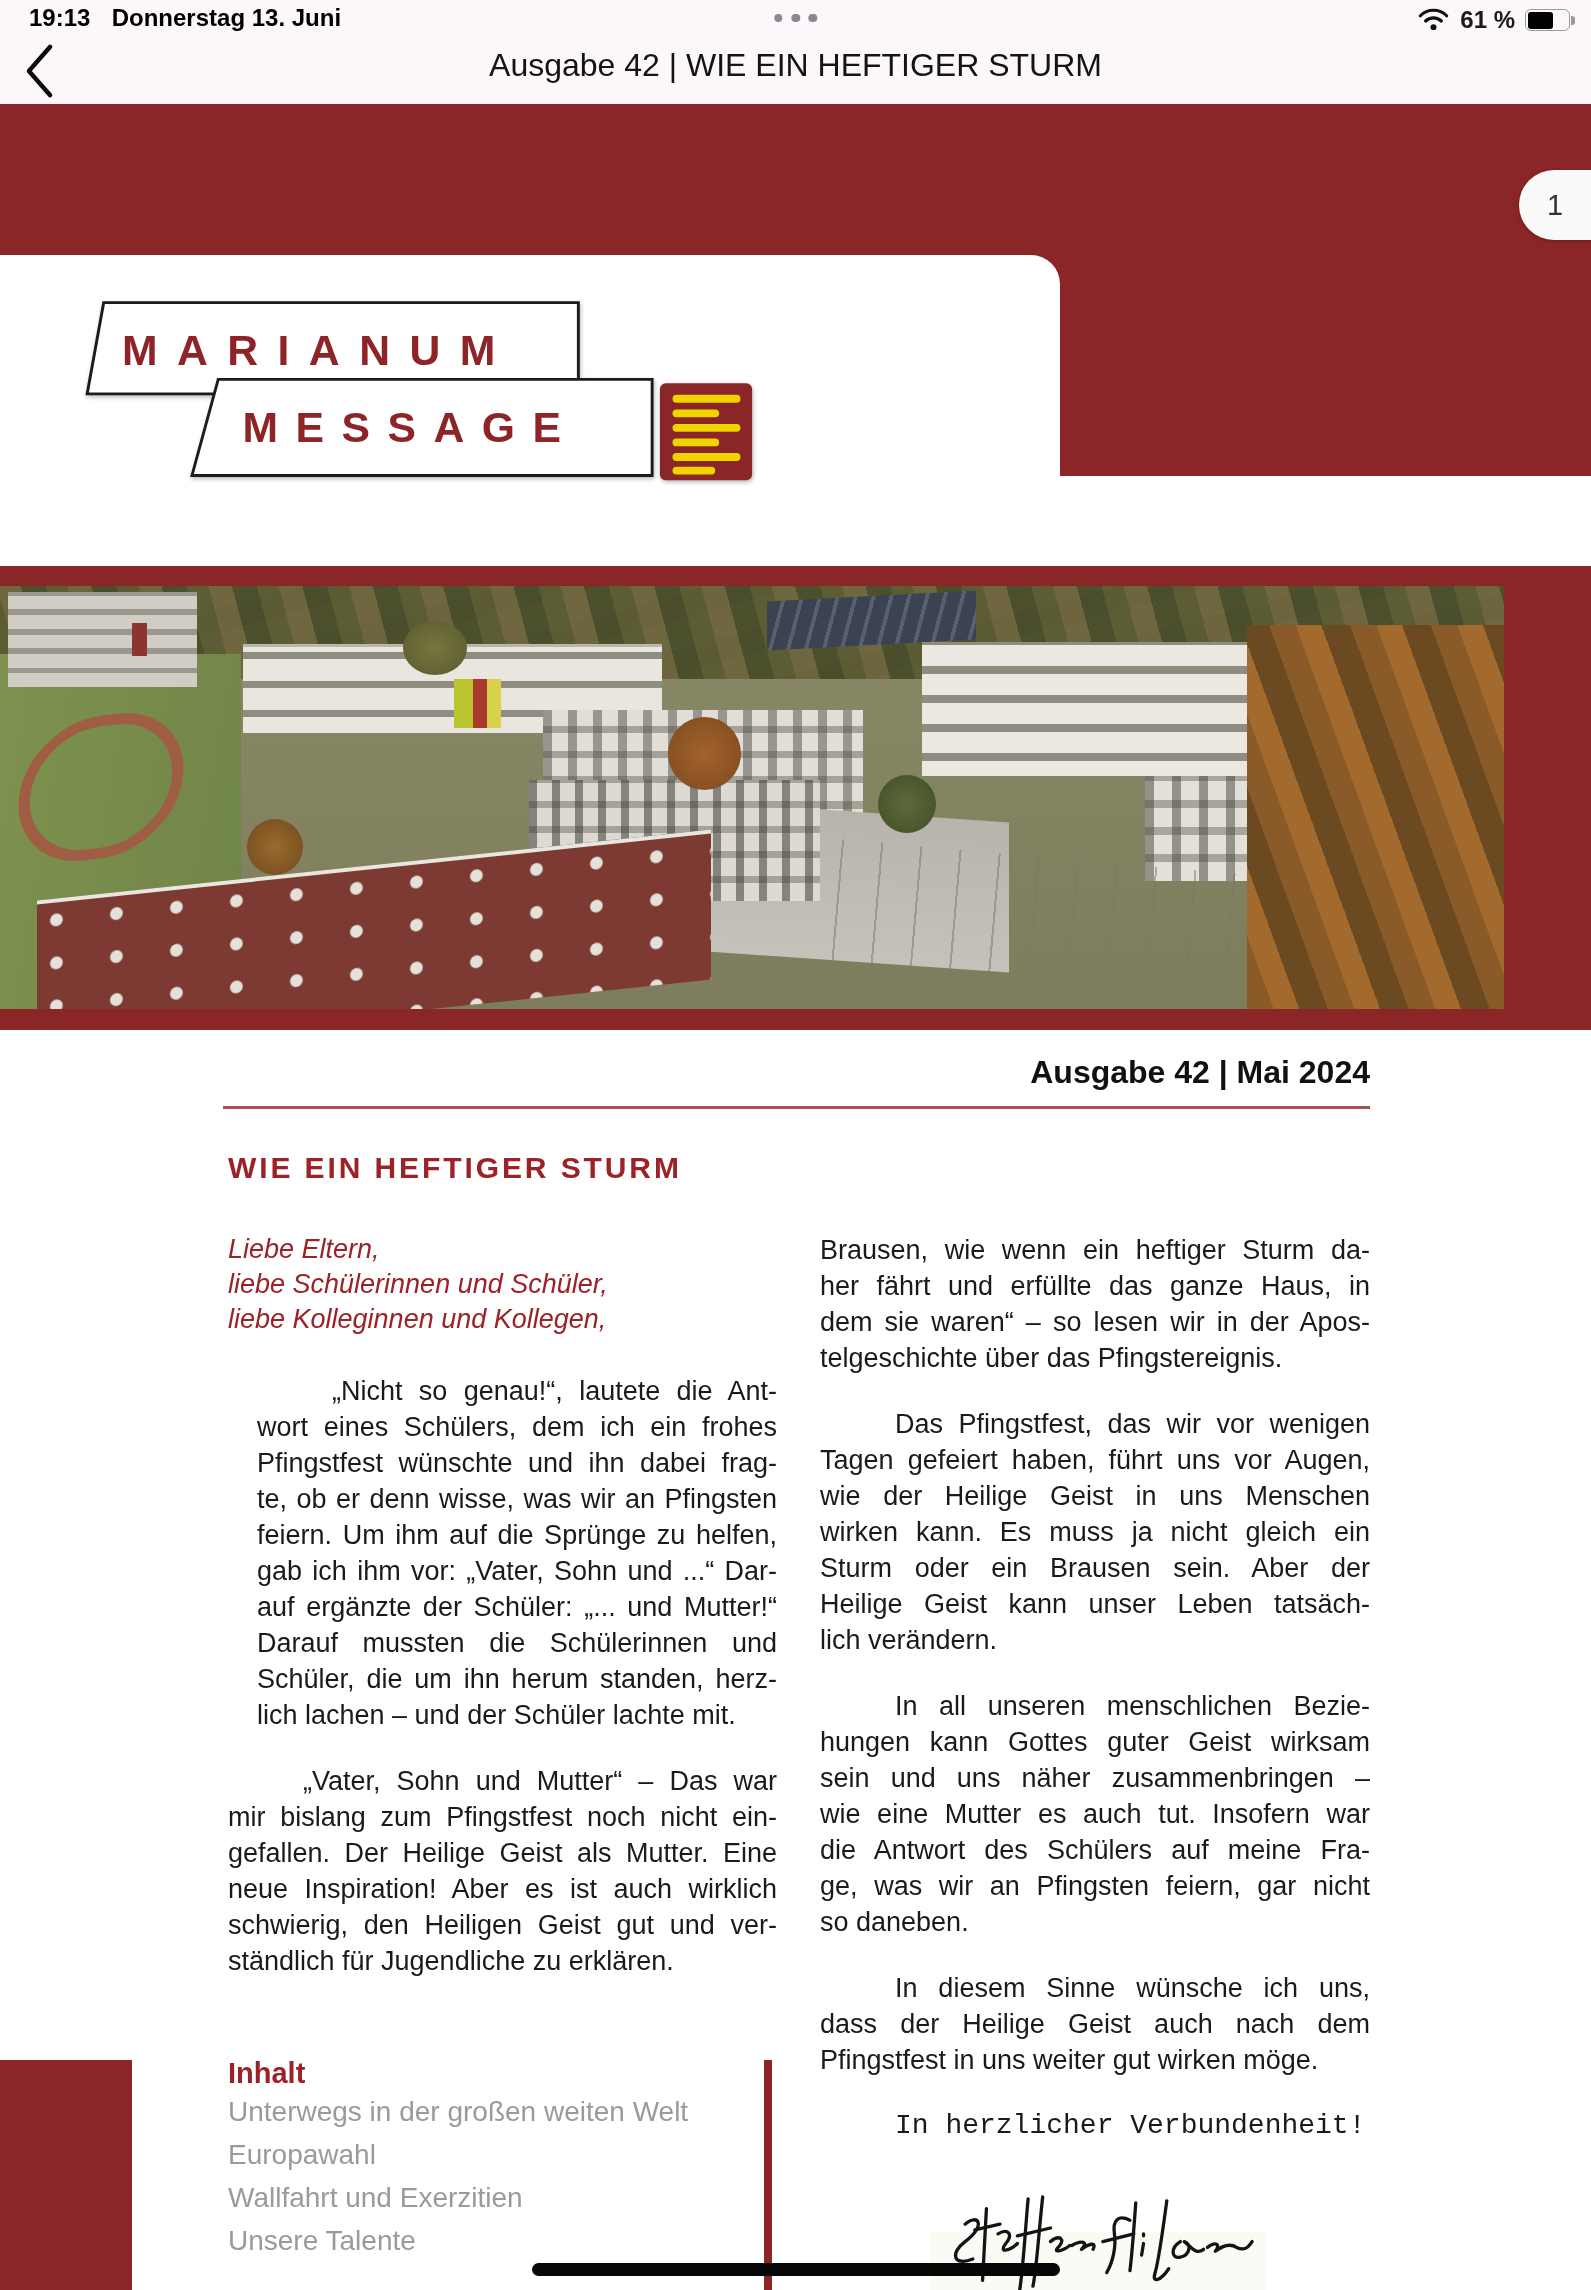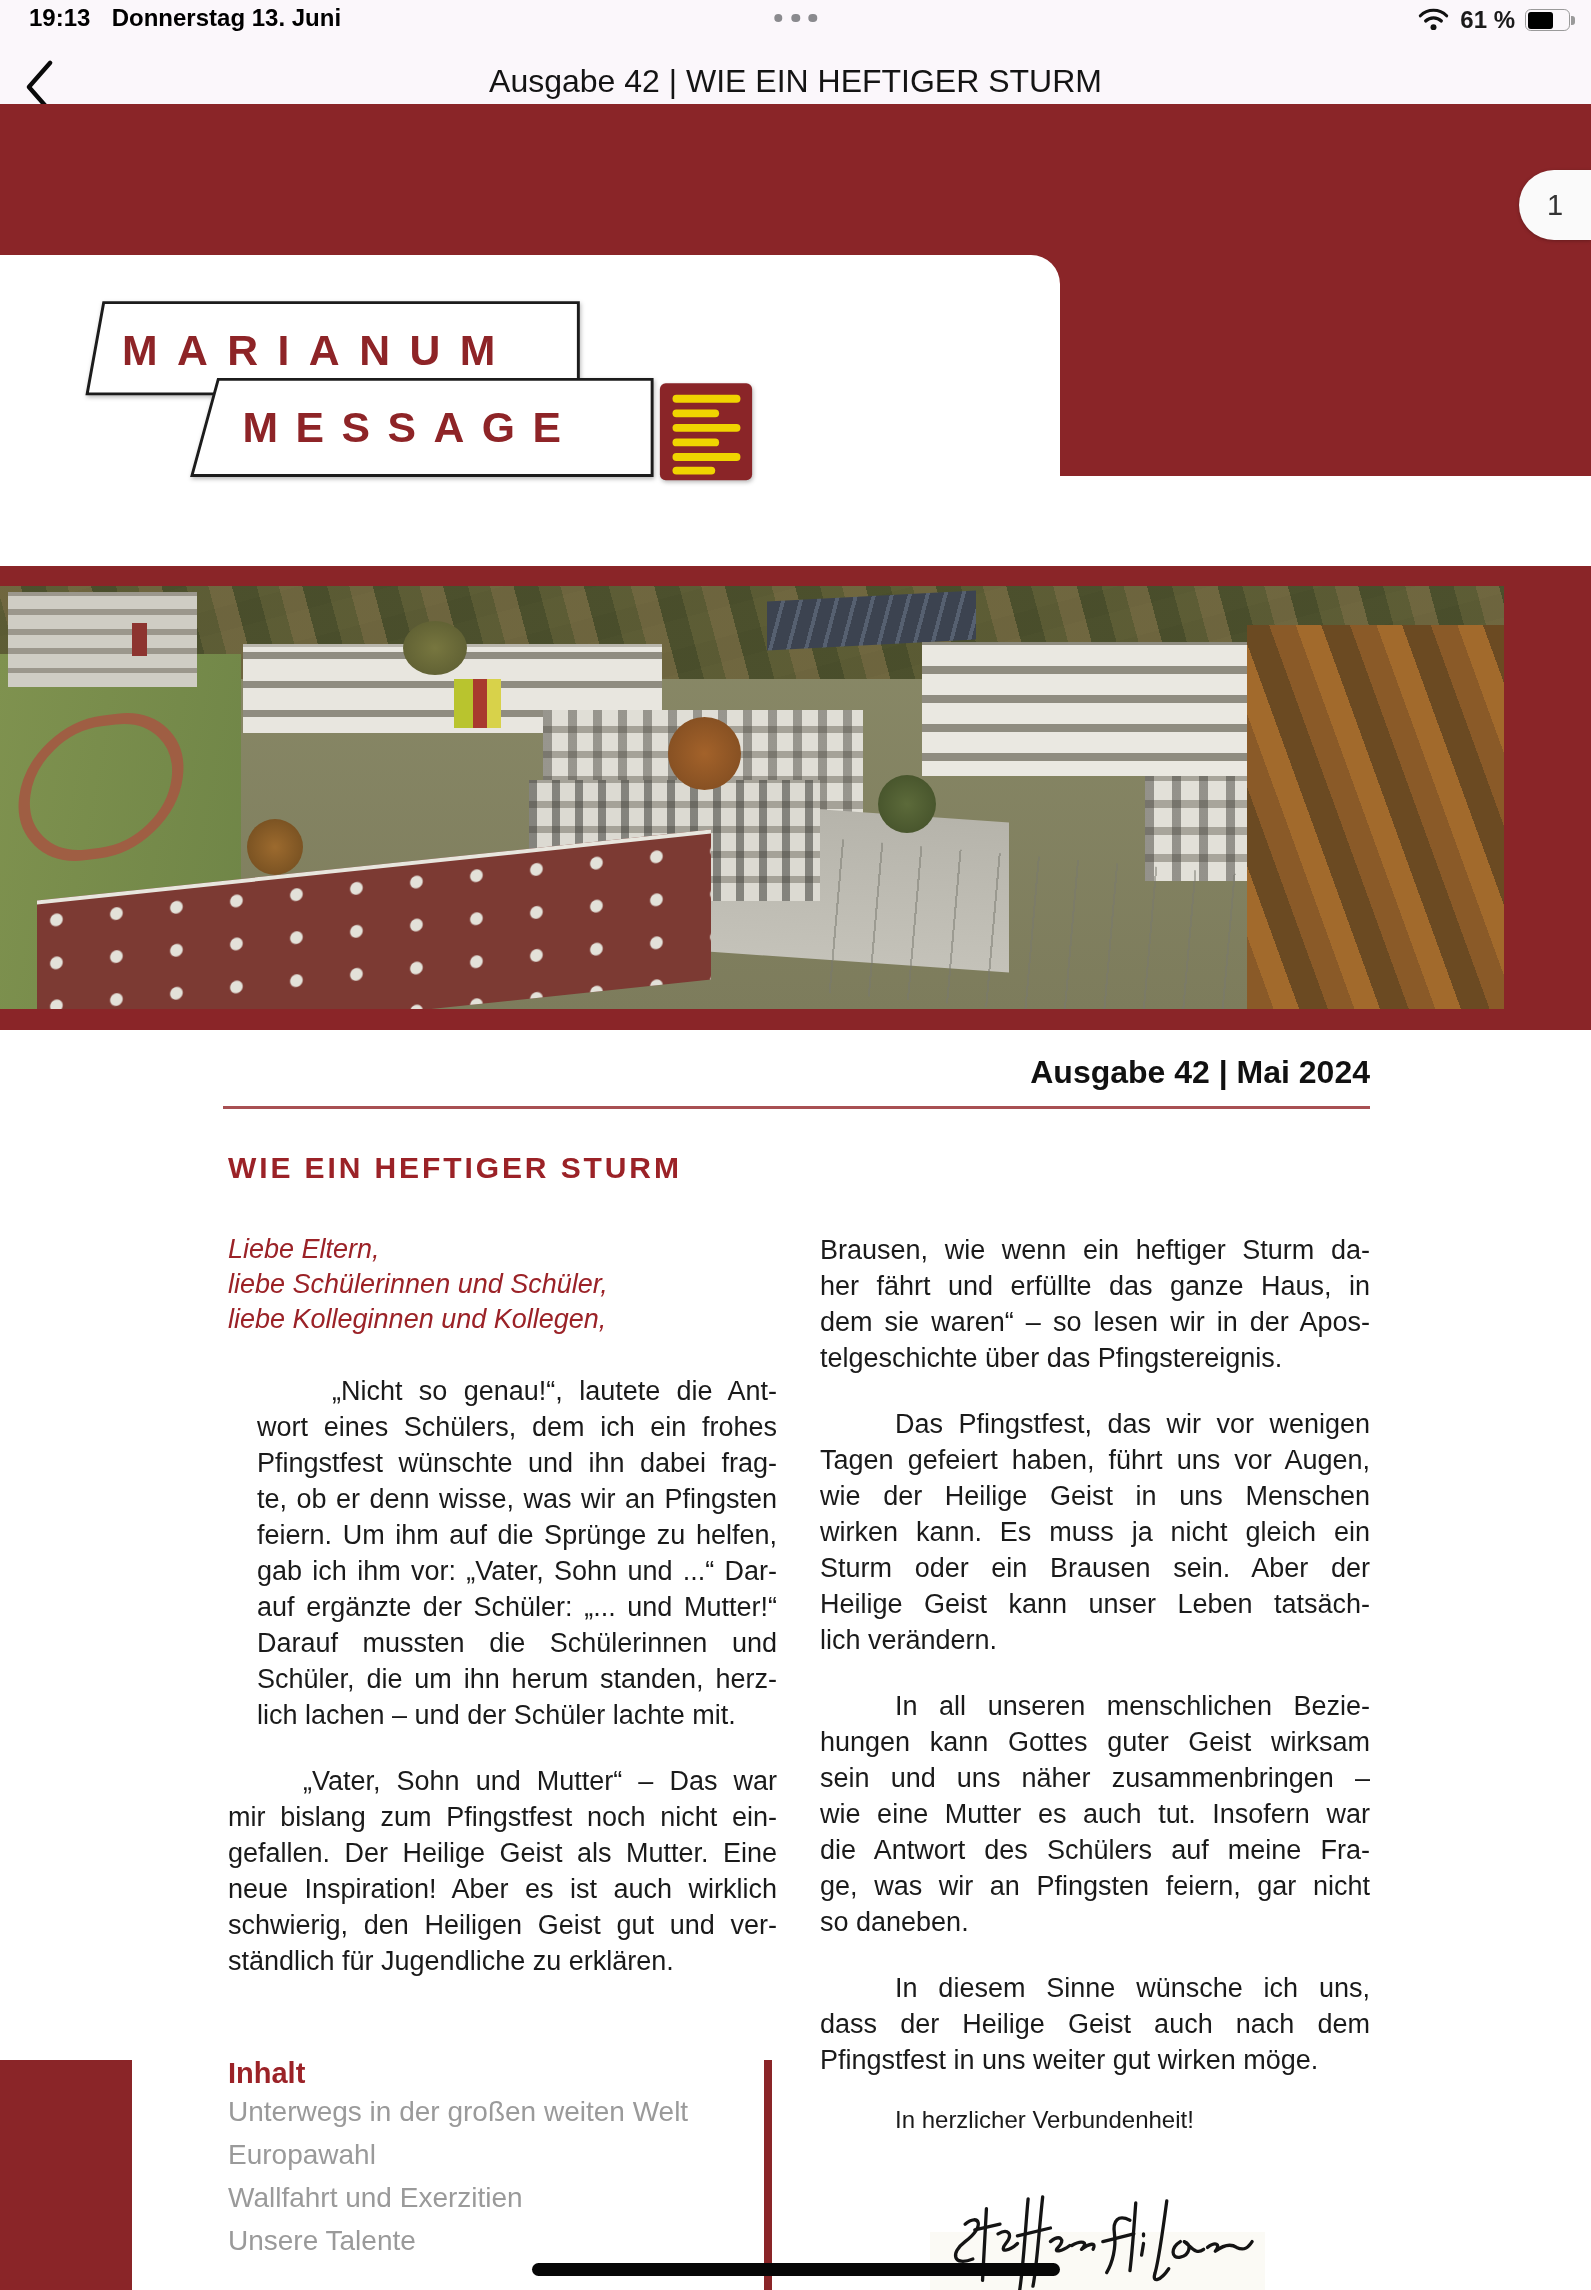--- a/index.html
+++ b/index.html
@@ -14,21 +14,21 @@
   .topbars{position:absolute;top:0;left:0;width:1591px;height:104px;background:var(--bar-bg);}
   .status{position:absolute;top:3.9px;left:0;width:100%;height:29px;font-size:24px;}
   .st-left{position:absolute;left:29px;top:0;display:flex;gap:21.3px;font-weight:600;color:#000;}
   .st-date{font-weight:600;}
   .dots{position:absolute;left:50%;top:9.7px;transform:translateX(-50%);display:flex;gap:8.7px;}
   .dots i{width:8.7px;height:8.7px;border-radius:50%;background:#8a8a8e;display:block;}
   .st-right{position:absolute;right:21.3px;top:0;display:flex;align-items:center;gap:9.7px;font-weight:600;}
   .batt{position:relative;width:45px;height:22px;border:1.9px solid #9a9a9a;border-radius:5.8px;}
   .batt .lvl{position:absolute;left:1.9px;top:1.9px;bottom:1.9px;width:60%;background:#000;border-radius:2.9px;}
   .batt .nub{position:absolute;right:-5.8px;top:5.8px;width:3.9px;height:8.7px;background:#9a9a9a;border-radius:0 2.9px 2.9px 0;}
-  .nav{position:absolute;top:49px;left:0;width:100%;height:71px;}
+  .nav{position:absolute;top:33px;left:0;width:100%;height:71px;}
   .back{position:absolute;left:19.4px;top:7.8px;width:50px;height:58px;cursor:pointer;}
   .nav-title{position:absolute;left:0;right:0;top:13.6px;text-align:center;font-size:32px;color:#141414;}
   
   .hdr-band{position:absolute;top:104px;left:0;width:1591px;height:151px;background:var(--red);}
   .pill{position:absolute;right:0;top:66px;width:72px;height:70px;background:#fafafa;
         border-radius:35px 0 0 35px;display:flex;align-items:center;justify-content:center;
         font-size:29px;color:#333;box-shadow:0 1px 3.9px rgba(0,0,0,.25);}
   .red-col{position:absolute;top:255px;left:1029px;width:563px;height:221px;background:var(--red);}
   .white-panel{position:absolute;top:255px;left:0;width:1060px;height:221px;background:#fff;
         border-top-right-radius:29px;}
@@ -90,21 +90,21 @@
             letter-spacing:2.9px;color:var(--head-red);}
   .col{position:absolute;top:1232px;width:549px;font-size:27px;line-height:36px;}
   .col-left{left:228px;} .col-right{left:820px;width:550px;}
   .greeting{font-style:italic;color:var(--head-red);font-size:27px;line-height:35px;}
   .para{margin-top:30px;}
   .col-right .para:first-child{margin-top:0;}
   .col-left .para:first-of-type{margin-top:36px;margin-left:29px;}
   .jl{text-align:justify;text-align-last:justify;white-space:normal;}
   .jl.last{text-align-last:left;}
   .jl.ind{padding-left:75px;}
-  .closing{margin-top:24px;padding-left:75px;font-size:24px;}
+  .closing{margin-top:30px;padding-left:75px;font-size:28px;font-family:Liberation Mono, monospace;}
   .scanbg{position:absolute;left:930px;top:2232px;width:335px;height:58px;background:#fbfaf5;}
   .sig{position:absolute;left:936px;top:2191px;width:320px;height:107px;}
   
   .inhalt-red-block{position:absolute;left:0;top:2060px;width:132px;height:230px;background:var(--red);}
   .col-divider{position:absolute;left:764px;top:2060px;width:7.8px;height:230px;background:var(--red);}
   .inhalt{position:absolute;left:228px;top:2057px;width:529px;}
   .inhalt-title{font-size:29px;font-weight:bold;color:var(--head-red);}
   .inhalt-list{}
   .inhalt-list .item{font-size:28px;line-height:43px;color:var(--gray);}
   

